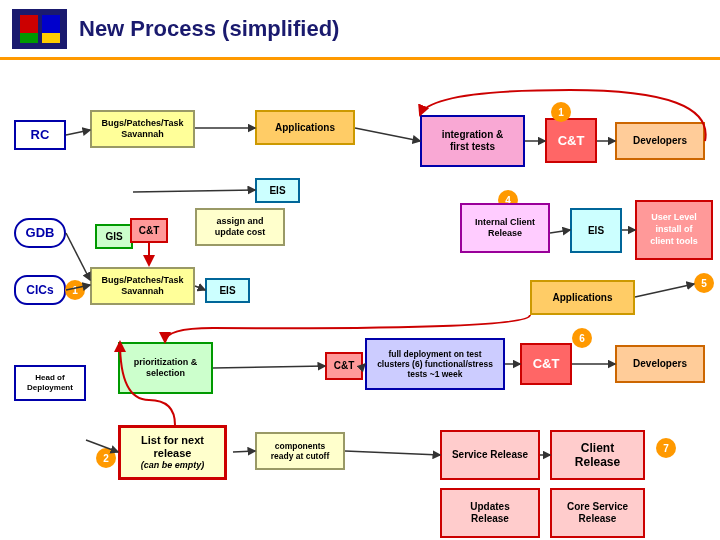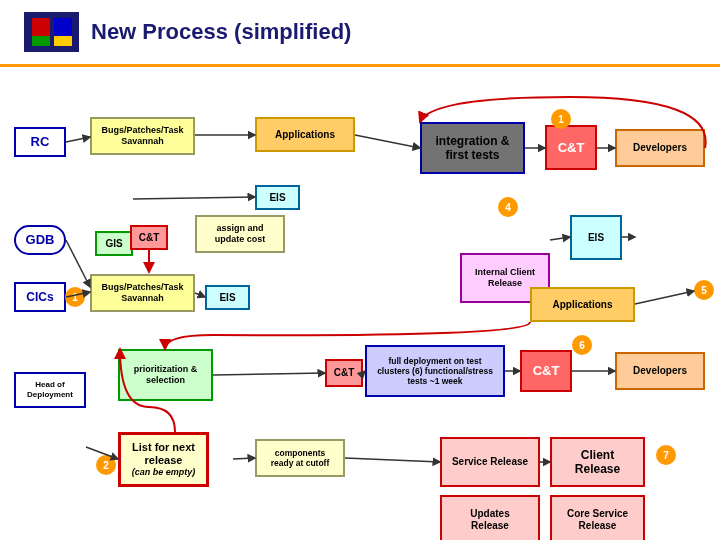--- a/index.html
+++ b/index.html
@@ -10,23 +10,23 @@
       font-family: Arial, sans-serif;
       overflow: hidden;
       position: relative;
     }
 
     
     .header {
       background: #fff;
       display: flex;
       align-items: center;
-      padding: 8px 24px;
+      padding: 8px 12px;
       border-bottom: 3px solid #f90;
-      height: 67px;
+      height: 60px;
     }
     .logo-box {
       width: 55px;
       height: 40px;
       background: #1a1a6e;
       display: flex;
       align-items: center;
       justify-content: center;
       margin-right: 12px;
       flex-shrink: 0;
@@ -152,20 +152,21 @@
     }
 
     
     .cics-box {
       left: 14px; top: 215px;
       width: 52px; height: 30px;
       background: #fff;
       border-color: #00a;
       font-size: 12px;
       color: #00a;
+      border-radius: 13px;
     }
 
     
     .circle-1-cics {
       left: 65px; top: 220px;
     }
 
     
     .bugs-bottom {
       left: 90px; top: 207px;
@@ -183,23 +184,23 @@
       background: #ccffff;
       border-color: #069;
       font-size: 10px;
       color: #000;
     }
 
     
     .integration-box {
       left: 420px; top: 55px;
       width: 105px; height: 52px;
-      background: #737373;
+      background: #f9a8d4;
       border-color: #00a;
-      font-size: 12px;
+      font-size: 10px;
       color: #000;
     }
 
     
     .ct-large {
       left: 545px; top: 58px;
       width: 52px; height: 45px;
       background: #ff6666;
       border-color: #c00;
       font-size: 13px;
@@ -218,21 +219,20 @@
     }
 
     
     .internal-box {
       left: 460px; top: 143px;
       width: 90px; height: 50px;
       background: #ffccff;
       border-color: #909;
       font-size: 9px;
       color: #000;
-      margin-top: 43px;
     }
 
     
     .eis-right {
       left: 570px; top: 148px;
       width: 52px; height: 45px;
       background: #ccffff;
       border-color: #069;
       font-size: 10px;
       color: #000;
@@ -318,21 +318,21 @@
       width: 72px; height: 36px;
       background: #fff;
       border-color: #00a;
       font-size: 8px;
       color: #000;
     }
 
     
     .list-next-box {
       left: 118px; top: 365px;
-      width: 91px; height: 55px;
+      width: 109px; height: 55px;
       background: #ffffcc;
       border: 3px solid #c00;
       font-size: 9px;
       color: #000;
     }
     .list-next-box .title {
       font-size: 11px;
       font-weight: bold;
     }
 
@@ -492,20 +492,23 @@
   </div>
 
   <div class="box internal-box">
     <span>Internal Client Release</span>
   </div>
 
   <div class="box eis-right">
     <span>EIS</span>
   </div>
 
+  <div class="box user-level-box">
+    <span>User Level install of client tools</span>
+  </div>
 
   <div class="box applications-bottom">
     <span>Applications</span>
   </div>
 
   <div class="circle-num" style="left:694px; top:213px;">
     <span>5</span>
   </div>
 
   <div class="box prioritization-box">

